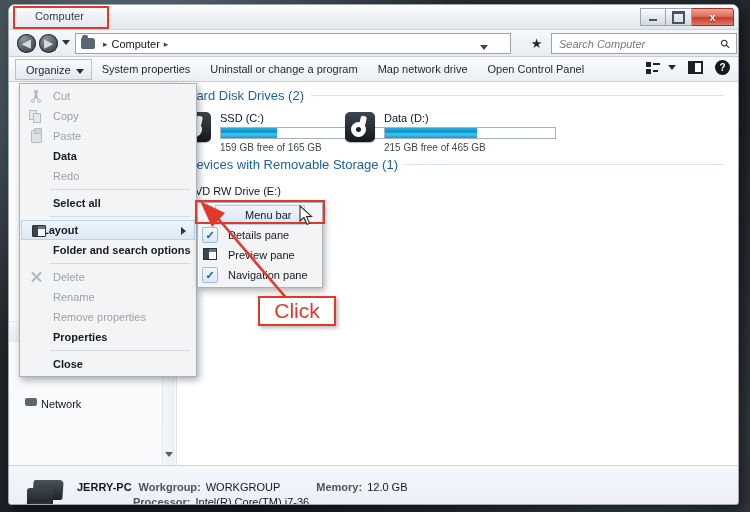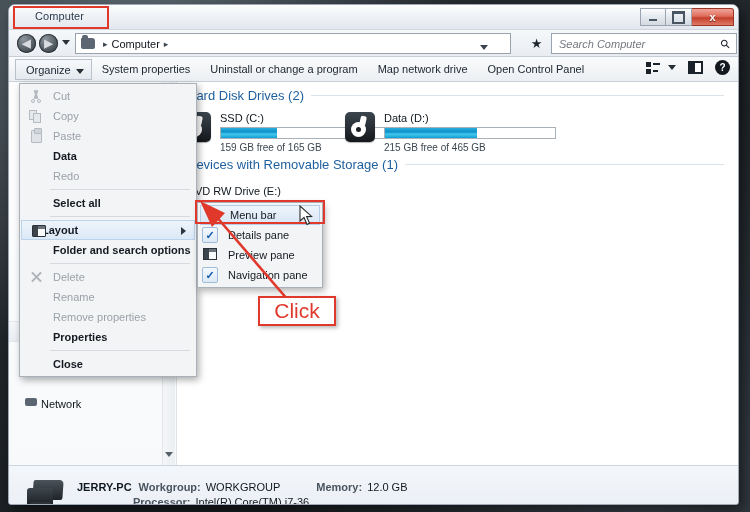--- a/index.html
+++ b/index.html
@@ -415,21 +415,21 @@
     box-shadow: 2px 3px 7px rgba(0,0,0,.3);
     padding: 2px 0;
     z-index: 22;
   }
   .smi {
     position:relative; height:20px; display:flex; align-items:center;
     padding-left: 30px; font-size:11px; color:#141a20;
   }
   .smi.hl {
     background: linear-gradient(180deg,#eef4fb 0%,#d8e6f5 100%);
-    border:1px solid #b5cde9; margin:0 2px; padding-left:29px;
+    border:1px solid #b5cde9; margin:0 17px; padding-left:29px;
   }
   .chk {
     position:absolute; left:4px; top:2px; width:16px;height:16px;
     background: linear-gradient(180deg,#f3f8fd,#dce8f4);
     border:1px solid #9dbcd9; border-radius:2px;
     display:flex; align-items:center; justify-content:center;
     color:#1a5fa8; font-size:11px; font-weight:bold;
   }
   .panebox {
     position:absolute; left:5px; top:3px;

